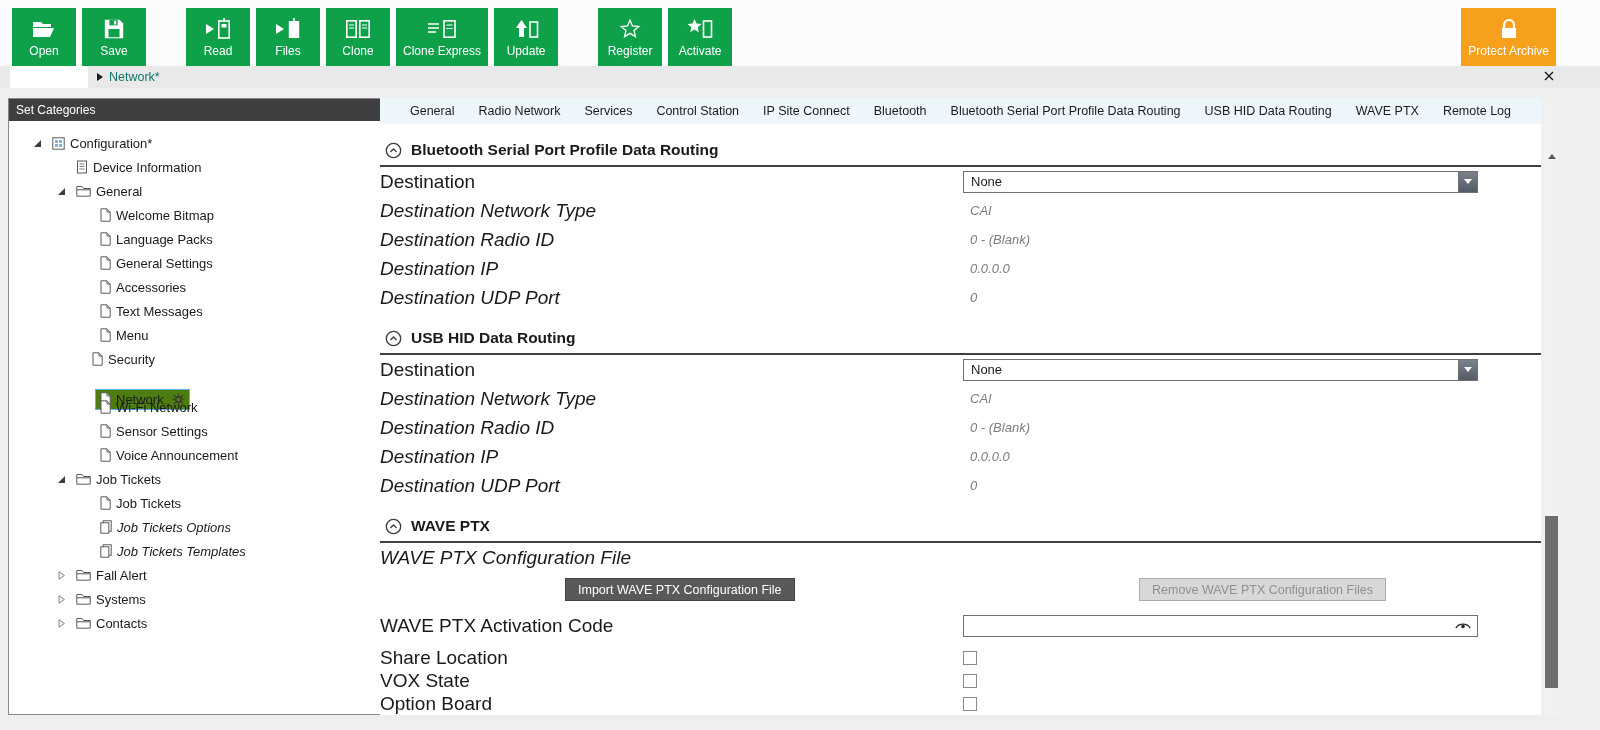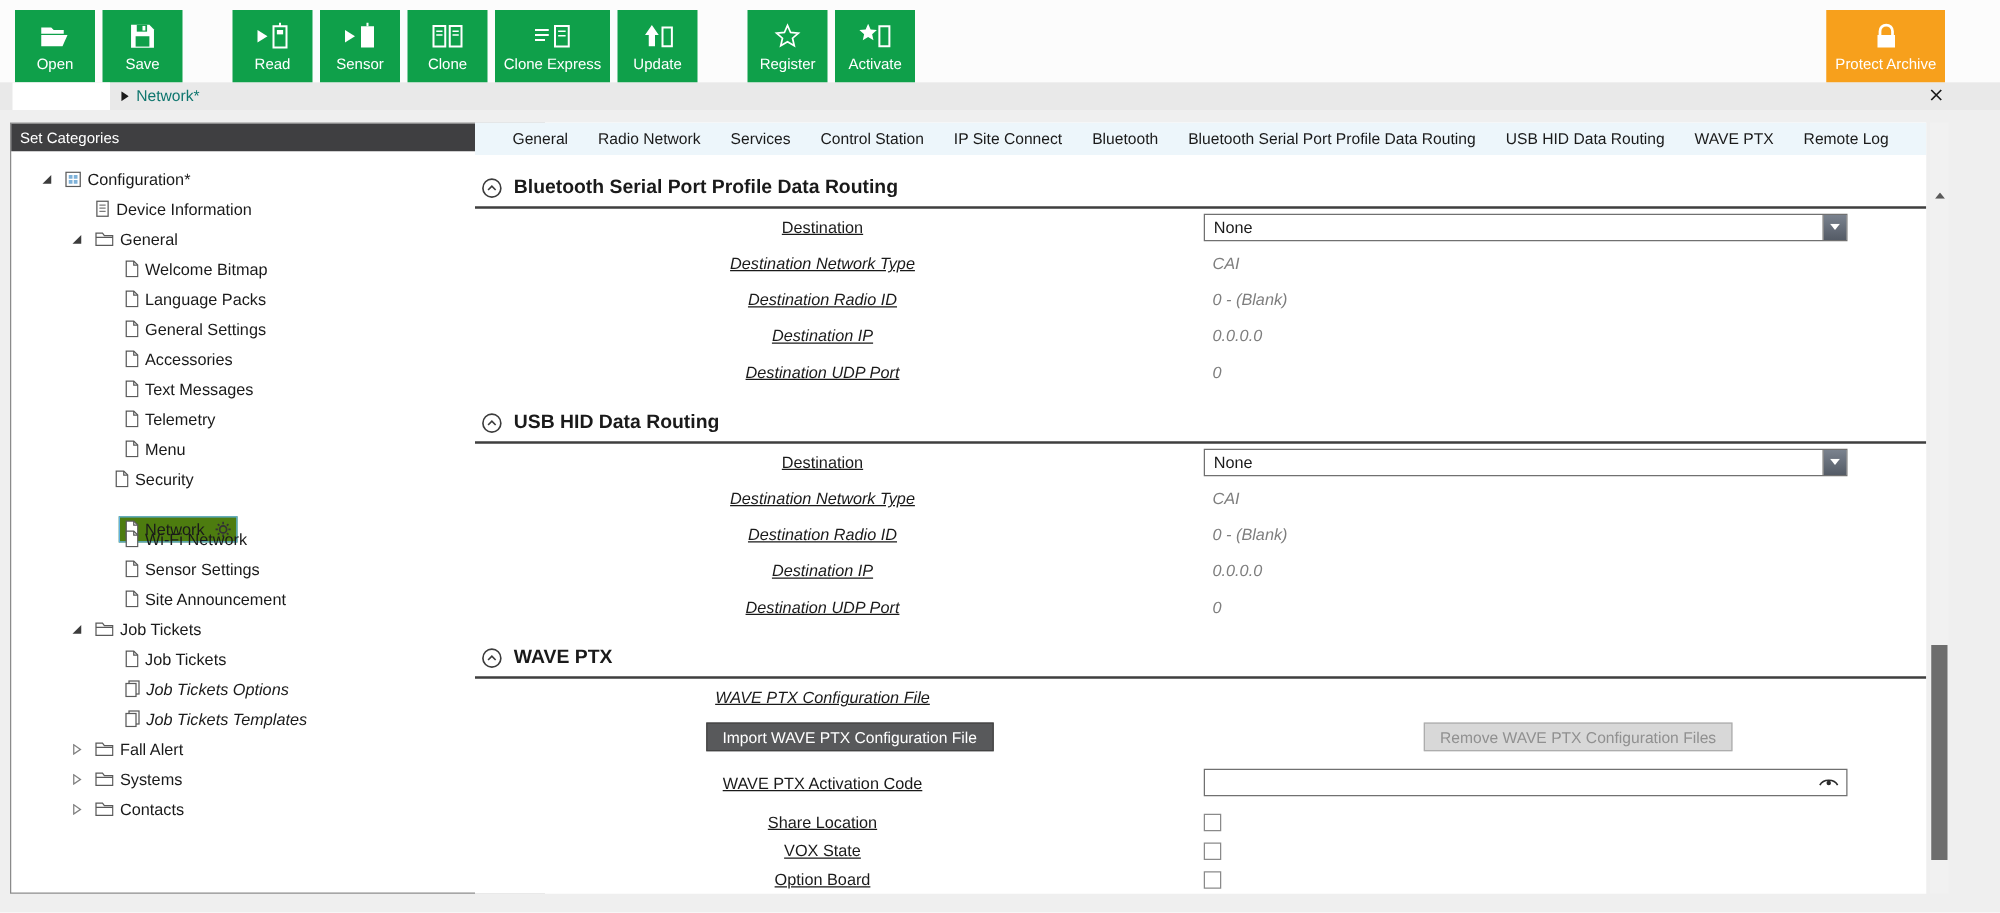--- a/index.html
+++ b/index.html
@@ -60,21 +60,21 @@
   .navlink { cursor: pointer; white-space: nowrap; }
 
   .section-header { display: flex; align-items: center; gap: 9px; padding-left: 5px;
                     margin-top: 14px; height: 24px; }
   .collapse { display: flex; cursor: pointer; }
   .section-title { font-size: 15.5px; font-weight: bold; }
   .hr { height: 2px; background: #3F3F3F; margin-top: 3px; }
 
   .frow { display: flex; align-items: center; min-height: 29px; }
   .frow.cb { min-height: 23px; }
-  .flabel { width: 556px; text-align: center; font-size: 13px; flex: none; text-decoration: underline; }
+  .flabel { width: 556px; text-align: left; font-size: 19px; flex: none; }
   .flabel.it { font-style: italic; }
   .fctl { margin-left: 27px; }
   .roval { font-style: italic; color: #7E7E7E; font-size: 13px; margin-left: 34px; }
 
   .combo { width: 515px; height: 22px; background: #fff; border: 1px solid #707070;
            display: flex; align-items: stretch; cursor: pointer; }
   .combo-val { flex: 1; font-size: 13px; padding: 2px 7px; }
   .combo-btn { width: 19px; background: linear-gradient(#7A828E, #545B66);
                border-left: 1px solid #707070; display: flex; align-items: center; justify-content: center; }
 
@@ -133,21 +133,21 @@
           <span class="tb-label">Read</span>
         </div>
         <div class="tb-btn">
           <span class="tb-icon">
             <svg viewBox="0 0 26 22" width="26" height="22">
               <path d="M1 6l8 5-8 5z" fill="#fff"></path>
               <line x1="19" y1="0" x2="19" y2="3" stroke="#fff" stroke-width="1.6"></line>
               <rect x="13.8" y="3" width="10.4" height="17" fill="#fff"></rect>
             </svg>
           </span>
-          <span class="tb-label">Sensor</span>
+          <span class="tb-label">Files</span>
         </div>
         <div class="tb-btn">
           <span class="tb-icon">
             <svg viewBox="0 0 26 22" width="26" height="22">
               <rect x="1.8" y="2.8" width="9.4" height="16.4" fill="none" stroke="#fff" stroke-width="1.6"></rect>
               <rect x="14.8" y="2.8" width="9.4" height="16.4" fill="none" stroke="#fff" stroke-width="1.6"></rect>
               <path d="M4 7h5M4 10h5M17 7h5M17 10h5" stroke="#fff" stroke-width="1.2"></path>
             </svg>
           </span>
           <span class="tb-label">Clone</span>
@@ -342,32 +342,20 @@
         </div>
         <div class="tree-row" style="padding-left: 68px;">
           <span class="tree-arrow"></span>
           <span class="tree-inner">
             <span class="tree-icon">
               <svg viewBox="0 0 11 14" width="11" height="14">
                 <path d="M1 .8h6l3.2 3.2v9.2H1z" fill="#fff" stroke="#5a5a5a" stroke-width="1"></path>
                 <path d="M7 .8v3.2h3.2" fill="none" stroke="#5a5a5a" stroke-width="1"></path>
               </svg>
             </span>
-            <span class="tree-label">Telemetry</span>
-          </span>
-        </div>
-        <div class="tree-row" style="padding-left: 68px;">
-          <span class="tree-arrow"></span>
-          <span class="tree-inner">
-            <span class="tree-icon">
-              <svg viewBox="0 0 11 14" width="11" height="14">
-                <path d="M1 .8h6l3.2 3.2v9.2H1z" fill="#fff" stroke="#5a5a5a" stroke-width="1"></path>
-                <path d="M7 .8v3.2h3.2" fill="none" stroke="#5a5a5a" stroke-width="1"></path>
-              </svg>
-            </span>
             <span class="tree-label">Menu</span>
           </span>
         </div>
         <div class="tree-row" style="padding-left: 60px; text-align: right;">
           <span class="tree-arrow"></span>
           <span class="tree-inner">
             <span class="tree-icon">
               <svg viewBox="0 0 11 14" width="11" height="14">
                 <path d="M1 .8h6l3.2 3.2v9.2H1z" fill="#fff" stroke="#5a5a5a" stroke-width="1"></path>
                 <path d="M7 .8v3.2h3.2" fill="none" stroke="#5a5a5a" stroke-width="1"></path>
@@ -429,21 +417,21 @@
         </div>
         <div class="tree-row" style="padding-left: 68px;">
           <span class="tree-arrow"></span>
           <span class="tree-inner">
             <span class="tree-icon">
               <svg viewBox="0 0 11 14" width="11" height="14">
                 <path d="M1 .8h6l3.2 3.2v9.2H1z" fill="#fff" stroke="#5a5a5a" stroke-width="1"></path>
                 <path d="M7 .8v3.2h3.2" fill="none" stroke="#5a5a5a" stroke-width="1"></path>
               </svg>
             </span>
-            <span class="tree-label">Site Announcement</span>
+            <span class="tree-label">Voice Announcement</span>
           </span>
         </div>
         <div class="tree-row" style="padding-left: 44px;">
           <span class="tree-arrow">
             <svg viewBox="0 0 9 9" width="9" height="9">
               <path d="M8 1v7H1z" fill="#3c3c3c"></path>
             </svg>
           </span>
           <span class="tree-inner">
             <span class="tree-icon">

